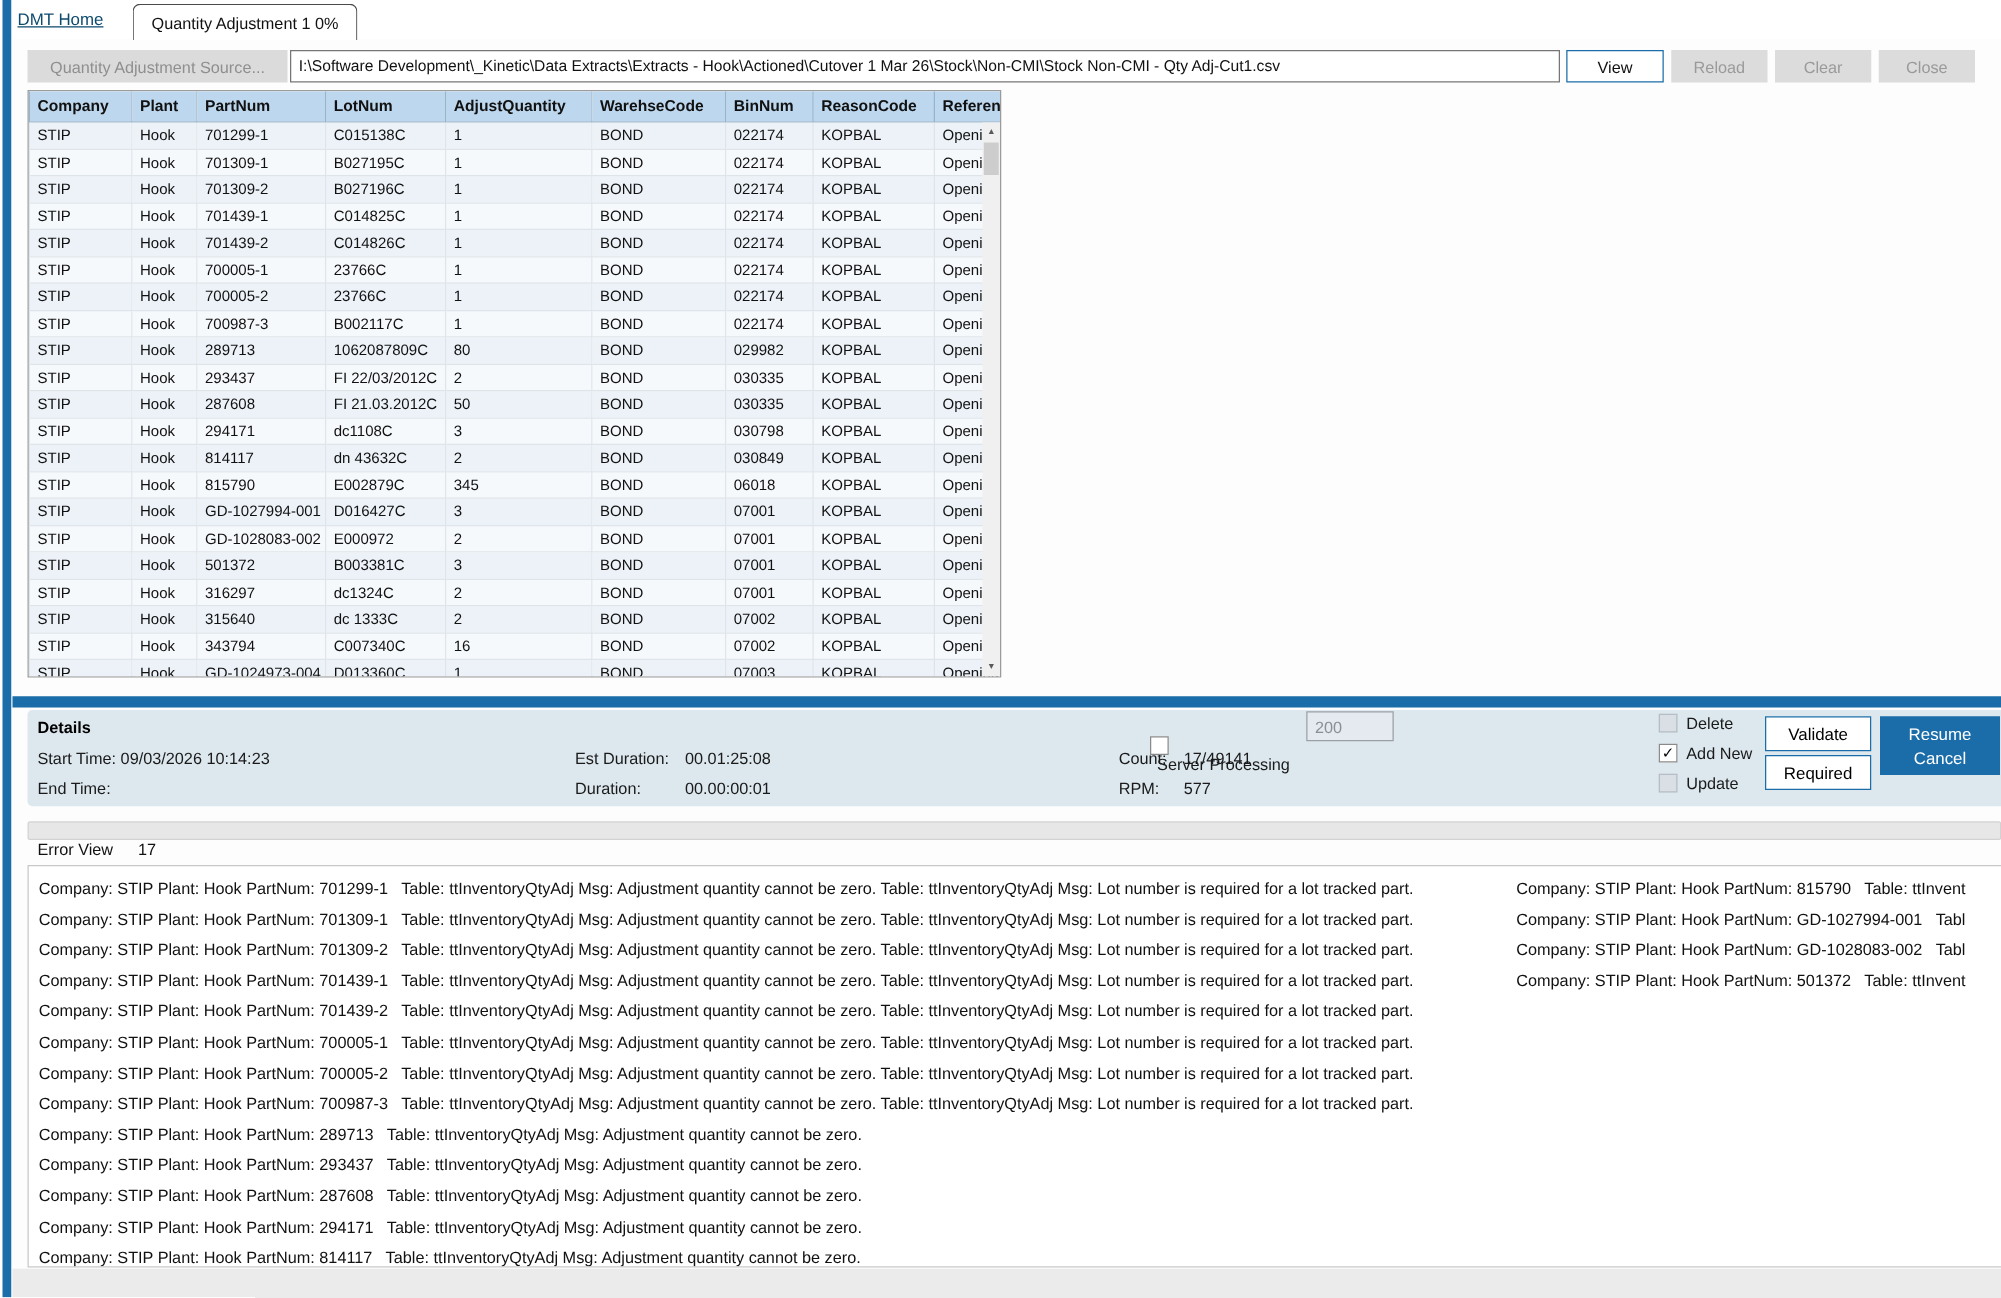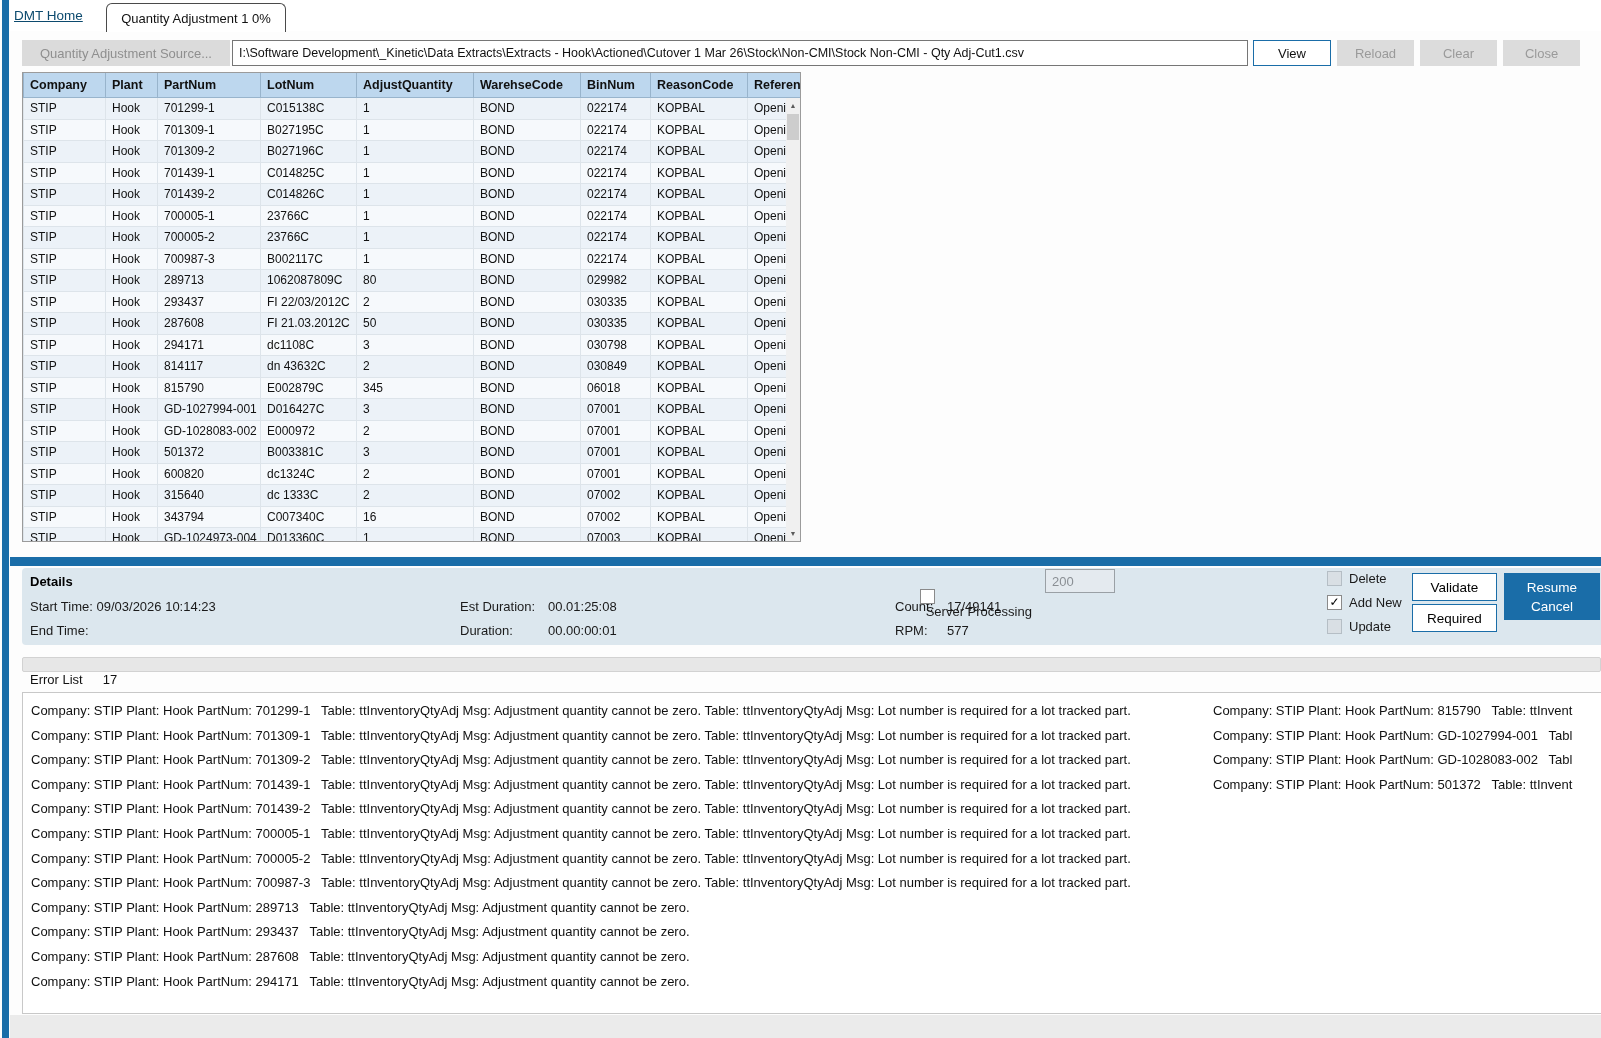--- a/index.html
+++ b/index.html
@@ -308,21 +308,21 @@
             <td>B003381C</td>
             <td>3</td>
             <td>BOND</td>
             <td>07001</td>
             <td>KOPBAL</td>
             <td>Opening Balance</td>
           </tr>
           <tr>
             <td>STIP</td>
             <td>Hook</td>
-            <td>600820</td>
+            <td>316297</td>
             <td>dc1324C</td>
             <td>2</td>
             <td>BOND</td>
             <td>07001</td>
             <td>KOPBAL</td>
             <td>Opening Balance</td>
           </tr>
           <tr>
             <td>STIP</td>
             <td>Hook</td>
@@ -400,37 +400,38 @@
 
     <div class="act-btn act-outline" style="top:5px;">Validate</div>
     <div class="act-btn act-outline" style="top:36px;">Required</div>
     <div class="act-btn act-fill" style="top:5px;">Resume</div>
     <div class="act-btn act-fill" style="top:24px;">Cancel</div>
   </div>
 
   <div class="progress"></div>
 
   <div class="errlabel">
-    <span>Error List</span>
+    <span>Error View</span>
     <span>17</span>
   </div>
   <div class="error-box">
     <div class="err-col err-col-1">
         <div class="err-row">Company: STIP Plant: Hook PartNum: 701299-1   Table: ttInventoryQtyAdj Msg: Adjustment quantity cannot be zero. Table: ttInventoryQtyAdj Msg: Lot number is required for a lot tracked part.</div>
         <div class="err-row">Company: STIP Plant: Hook PartNum: 701309-1   Table: ttInventoryQtyAdj Msg: Adjustment quantity cannot be zero. Table: ttInventoryQtyAdj Msg: Lot number is required for a lot tracked part.</div>
         <div class="err-row">Company: STIP Plant: Hook PartNum: 701309-2   Table: ttInventoryQtyAdj Msg: Adjustment quantity cannot be zero. Table: ttInventoryQtyAdj Msg: Lot number is required for a lot tracked part.</div>
         <div class="err-row">Company: STIP Plant: Hook PartNum: 701439-1   Table: ttInventoryQtyAdj Msg: Adjustment quantity cannot be zero. Table: ttInventoryQtyAdj Msg: Lot number is required for a lot tracked part.</div>
         <div class="err-row">Company: STIP Plant: Hook PartNum: 701439-2   Table: ttInventoryQtyAdj Msg: Adjustment quantity cannot be zero. Table: ttInventoryQtyAdj Msg: Lot number is required for a lot tracked part.</div>
         <div class="err-row">Company: STIP Plant: Hook PartNum: 700005-1   Table: ttInventoryQtyAdj Msg: Adjustment quantity cannot be zero. Table: ttInventoryQtyAdj Msg: Lot number is required for a lot tracked part.</div>
         <div class="err-row">Company: STIP Plant: Hook PartNum: 700005-2   Table: ttInventoryQtyAdj Msg: Adjustment quantity cannot be zero. Table: ttInventoryQtyAdj Msg: Lot number is required for a lot tracked part.</div>
         <div class="err-row">Company: STIP Plant: Hook PartNum: 700987-3   Table: ttInventoryQtyAdj Msg: Adjustment quantity cannot be zero. Table: ttInventoryQtyAdj Msg: Lot number is required for a lot tracked part.</div>
         <div class="err-row">Company: STIP Plant: Hook PartNum: 289713   Table: ttInventoryQtyAdj Msg: Adjustment quantity cannot be zero.</div>
         <div class="err-row">Company: STIP Plant: Hook PartNum: 293437   Table: ttInventoryQtyAdj Msg: Adjustment quantity cannot be zero.</div>
         <div class="err-row">Company: STIP Plant: Hook PartNum: 287608   Table: ttInventoryQtyAdj Msg: Adjustment quantity cannot be zero.</div>
         <div class="err-row">Company: STIP Plant: Hook PartNum: 294171   Table: ttInventoryQtyAdj Msg: Adjustment quantity cannot be zero.</div>
+        <div class="err-row">Company: STIP Plant: Hook PartNum: 814117   Table: ttInventoryQtyAdj Msg: Adjustment quantity cannot be zero.</div>
       </div>
     <div class="err-col err-col-2">
         <div class="err-row">Company: STIP Plant: Hook PartNum: 815790   Table: ttInvent</div>
         <div class="err-row">Company: STIP Plant: Hook PartNum: GD-1027994-001   Tabl</div>
         <div class="err-row">Company: STIP Plant: Hook PartNum: GD-1028083-002   Tabl</div>
         <div class="err-row">Company: STIP Plant: Hook PartNum: 501372   Table: ttInvent</div>
       </div>
   </div>
 
   <div class="footer"></div>

